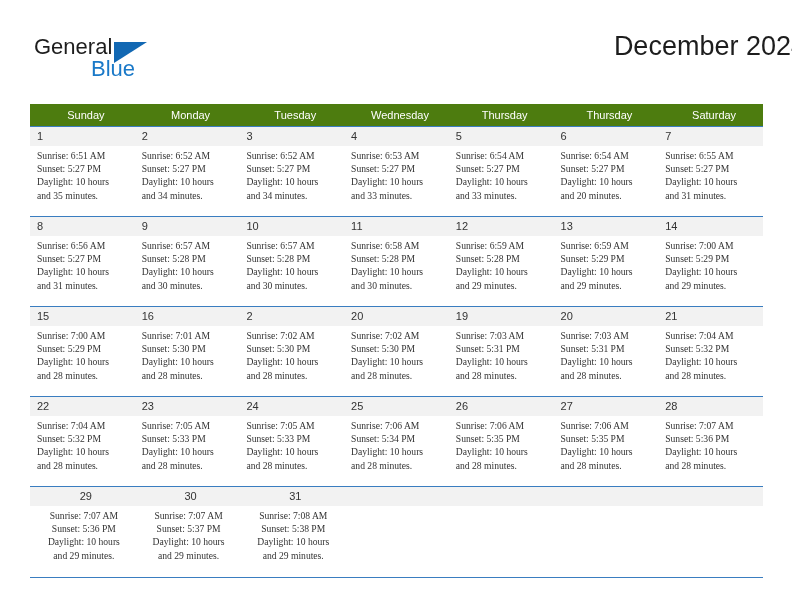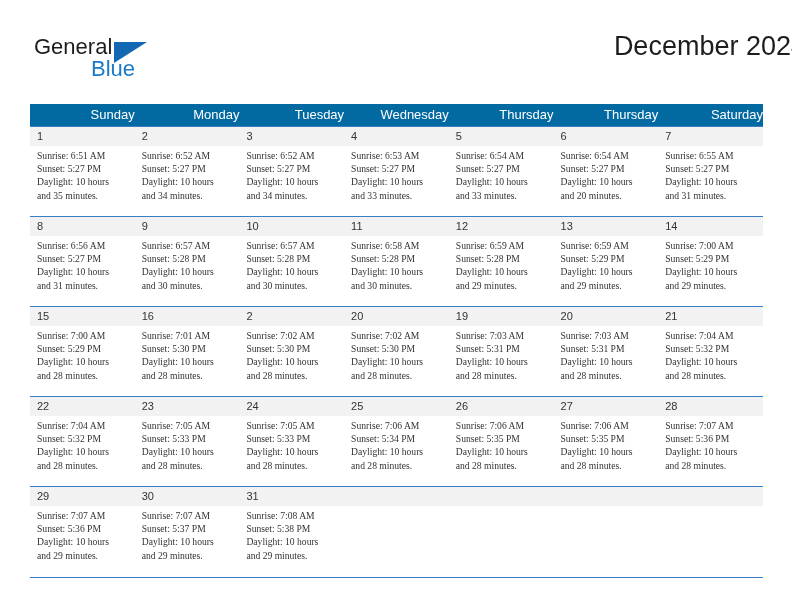--- a/index.html
+++ b/index.html
@@ -90,42 +90,43 @@
   
   .calendar {
     position: absolute;
     left: 30px;
     top: 104px;
     width: 733px;
     border-collapse: collapse;
     table-layout: fixed;
   }
   .calendar th {
-    background: #0369a1;
+    background: #4d7c0f;
     color: #ffffff;
     font-weight: normal;
-    font-size: 13px;
-    text-align: right;
+    font-size: 11px;
+    text-align: center;
     padding: 5px 0 5px 7px;
     height: 11px;
     line-height: 12px;
   }
   .calendar td {
     vertical-align: top;
     padding: 0;
     width: 104.71px;
     border-top: 1px solid #3a7dc0;
     background: #ffffff;
   }
   .calendar tr.week td {
     height: 89px;
   }
   .calendar tr.week-last td {
     height: 90px;
     border-bottom: 1px solid #3a7dc0;
+    text-align: center;
   }
   .daynum {
     background: #f2f2f2;
     font-size: 11px;
     color: #333333;
     padding: 3px 0 3px 7px;
     line-height: 13px;
     height: 13px;
     box-sizing: content-box;
   }

